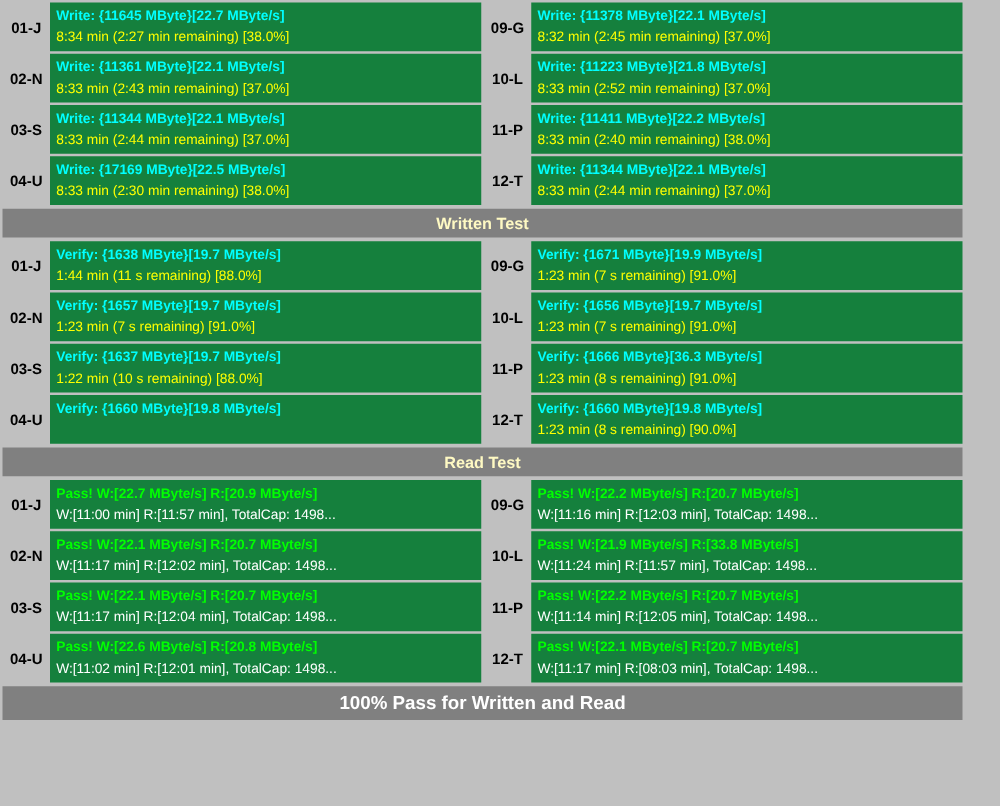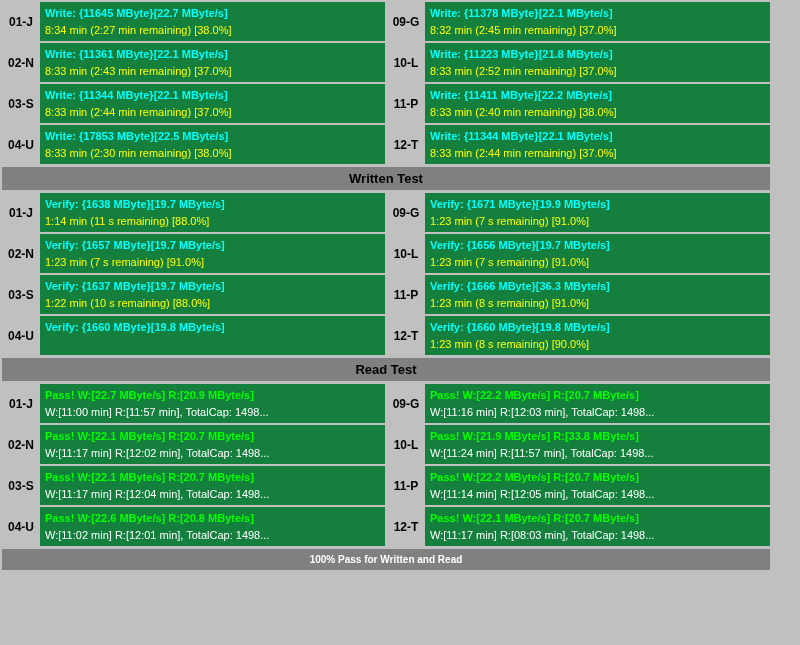--- a/index.html
+++ b/index.html
@@ -47,41 +47,41 @@
     }
     .data-col .line1 {
       color: #00ffff;
       font-weight: bold;
     }
     .data-col .line2 {
       color: #ffff00;
     }
     .section-label {
       background: #808080;
-      color: #000000;
+      color: #fef9c3;
       text-align: center;
       padding: 4px;
       font-size: 13px;
       font-weight: bold;
       margin: 3px 0;
     }
     
     .cell-pass .line1 {
       color: #00ff00;
       font-weight: bold;
     }
     .cell-pass .line2 {
       color: #ffffff;
     }
     .footer-label {
       background: #808080;
       color: #ffffff;
       text-align: center;
       padding: 5px;
-      font-size: 10px;
+      font-size: 15px;
       font-weight: bold;
       margin-top: 3px;
     }
   </style>
 </head>
 <body>
 
 <div class="main-container">
 
   <div class="section">
@@ -124,21 +124,21 @@
         <div class="cell-with-id">
           <div class="id-col">11-P</div>
           <div class="data-col">
             <div class="line1">Write: {11411 MByte}[22.2 MByte/s]</div>
             <div class="line2">8:33 min (2:40 min remaining)  [38.0%]</div>
           </div>
         </div>
         <div class="cell-with-id">
           <div class="id-col">04-U</div>
           <div class="data-col">
-            <div class="line1">Write: {17853 MByte}[22.5 MByte/s]</div>
+            <div class="line1">Write: {17169 MByte}[22.5 MByte/s]</div>
             <div class="line2">8:33 min (2:30 min remaining)  [38.0%]</div>
           </div>
         </div>
         <div class="cell-with-id">
           <div class="id-col">12-T</div>
           <div class="data-col">
             <div class="line1">Write: {11344 MByte}[22.1 MByte/s]</div>
             <div class="line2">8:33 min (2:44 min remaining)  [37.0%]</div>
           </div>
         </div>
@@ -146,21 +146,21 @@
   </div>
 
   <div class="section-label">Written Test</div>
 
   <div class="section">
     <div class="grid-2col" id="verify-grid">
     <div class="cell-with-id">
           <div class="id-col">01-J</div>
           <div class="data-col">
             <div class="line1">Verify: {1638 MByte}[19.7 MByte/s]</div>
-            <div class="line2">1:14 min (11 s remaining)   [88.0%]</div>
+            <div class="line2">1:44 min (11 s remaining)   [88.0%]</div>
           </div>
         </div>
         <div class="cell-with-id">
           <div class="id-col">09-G</div>
           <div class="data-col">
             <div class="line1">Verify: {1671 MByte}[19.9 MByte/s]</div>
             <div class="line2">1:23 min (7 s remaining)   [91.0%]</div>
           </div>
         </div>
         <div class="cell-with-id">

